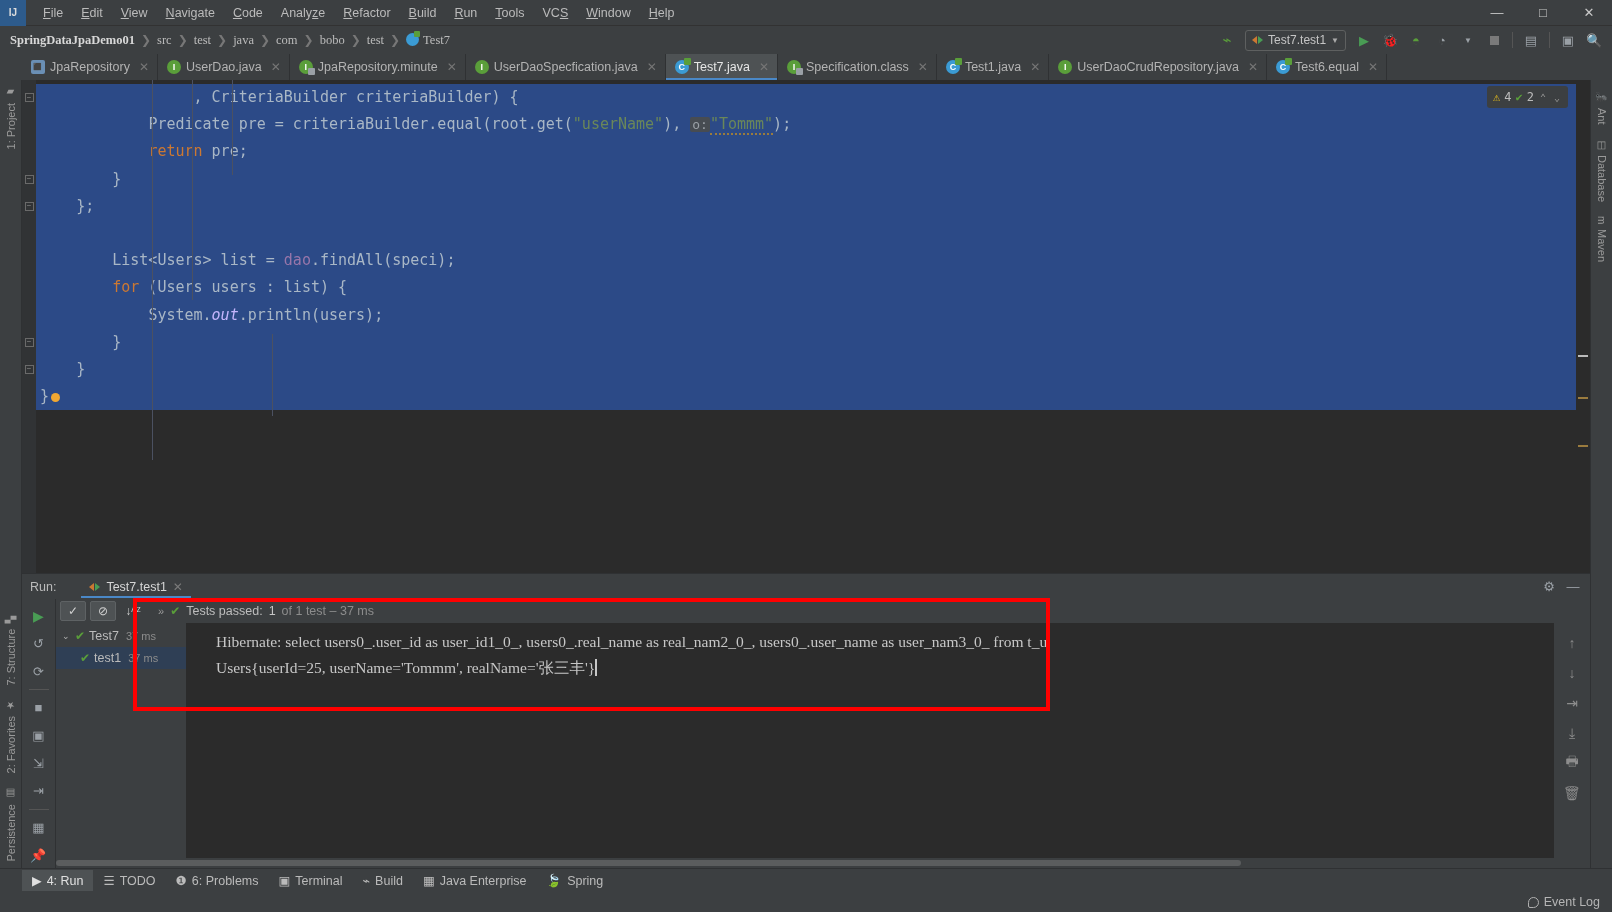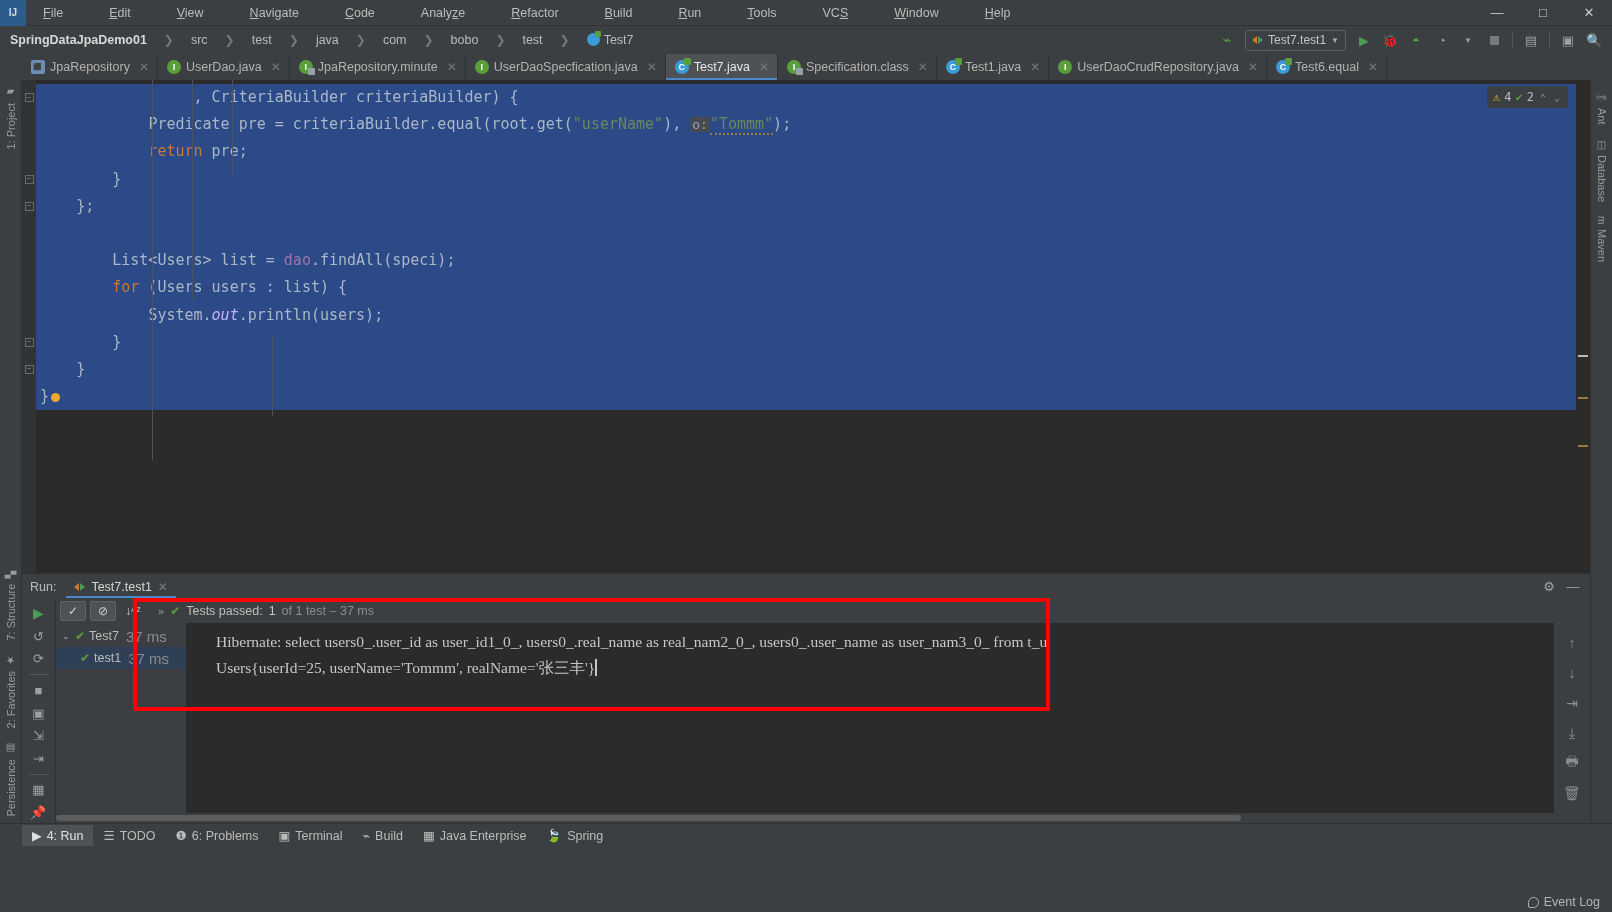--- a/index.html
+++ b/index.html
@@ -16,41 +16,41 @@
   
   .titlebar {
     height:26px; background:#3c3f41; display:flex; align-items:center;
     position:relative; flex:none; border-bottom:1px solid #323232;
   }
   .ij-logo {
     width:26px; height:26px; display:flex; align-items:center; justify-content:center;
     background:#2d5b8c; color:#dcdcdc; font-size:10px; font-weight:bold;
     font-family:"Liberation Sans", sans-serif;
   }
-  .menu { display:flex; align-items:center; margin-left:8px;gap:28px; }
+  .menu { display:flex; align-items:center; margin-left:8px; }
   .menu-item {
     padding:3px 9px; color:#bbbbbb; font-size:12.5px; white-space:nowrap; cursor:default;
   }
   .menu-item u { text-decoration:underline; }
   .win-title {
     position:absolute; left:0; right:0; text-align:center; color:#a5a5a5;
     font-size:12.5px; pointer-events:none;
   }
   .win-ctrls { margin-left:auto; display:flex; z-index:3; }
   .win-btn {
     width:46px; height:26px; display:flex; align-items:center; justify-content:center;
     color:#c8c8c8; font-size:13px;
   }
 
   
   .navbar {
     height:28px; background:#3c3f41; display:flex; align-items:center;
     padding:0 6px; flex:none;
   }
-  .crumbs { display:flex; align-items:center; gap:11px; }
+  .crumbs { display:flex; align-items:center; gap:0;font-family:Liberation Serif, serif; }
   .crumb {
     font-size:12.5px; color:#bbbbbb; padding:2px 4px; white-space:nowrap;
   }
   .crumb.first { color:#d8d8d8; font-weight:bold; }
   .crumb-sep { color:#777; font-size:12px; padding:0 2px; }
   .crumb-ico {
     display:inline-block; width:13px; height:13px; border-radius:50%;
     background:#3b9bd4; margin-right:4px; vertical-align:-2px; position:relative;
   }
   .crumb-ico::after {
@@ -208,21 +208,21 @@
   
   .markers {
     width:14px; background:#2b2b2b; flex:none; position:relative;
   }
   .mk { position:absolute; right:2px; width:10px; height:2px; }
 
   
   .run-panel { flex:1; display:flex; flex-direction:column; min-height:0; background:#3c3f41; }
   .run-head {
     height:26px; display:flex; align-items:center; flex:none;
-    border-top:1px solid #2f3133; background:#3c3f41; padding-left:8px;
+    border-top:1px solid #2f3133; background:#3c3f41; padding-left:8px;gap:15px;
   }
   .run-label { font-size:12.5px; color:#bbb; margin-right:10px; }
   .run-tab {
     display:flex; align-items:center; gap:6px; padding:4px 8px 3px; position:relative;
     font-size:12.5px; color:#d6d6d6;
   }
   .run-tab::after {
     content:""; position:absolute; left:0; right:0; bottom:-1px; height:2px; background:#4a88c7;
   }
   .run-tab .x { color:#7b7b7b; font-size:12px; }
@@ -264,21 +264,21 @@
   .tree {
     width:130px; flex:none; background:#3c3f41; padding-top:2px; font-size:12.5px;
     overflow:hidden;
   }
   .tnode {
     display:flex; align-items:center; gap:4px; height:22px; padding-left:6px;
     color:#bbbbbb; white-space:nowrap;
   }
   .tnode.sel { background:#2f3f55; }
   .tnode.child { padding-left:24px; }
-  .tnode .ms { color:#8c8c8c; font-size:15px; margin-left:3px; }
+  .tnode .ms { color:#8c8c8c; font-size:11px; margin-left:3px; }
   .tri { font-size:9px; color:#b0b0b0; width:9px; }
 
   .console-wrap { flex:1; display:flex; min-width:0; }
   .console {
     flex:1; background:#2b2b2b; overflow:hidden; position:relative;
     font-family:Liberation Serif, serif; font-size:15.5px; color:#c7c7c7;
     padding:6px 0 0 30px;
   }
   .cline { white-space:pre; line-height:26px; }
   .cursor-bar {
@@ -322,21 +322,21 @@
   .evlog {
     display:flex; align-items:center; gap:5px;
   }
   .evlog-ico {
     width:11px; height:11px; border:1.5px solid #b0b0b0; border-radius:50% 50% 50% 2px;
   }
   .lock-ico { font-size:12px; color:#b0b0b0; }
   
   .evrow {
     height:20px; display:flex; align-items:center; justify-content:flex-end;
-    background:#3c3f41; flex:none; padding-right:12px; font-size:12.5px; color:#b5b5b5;margin-top:45px;
+    background:#3c3f41; flex:none; padding-right:12px; font-size:12.5px; color:#b5b5b5;
   }
 </style>
 </head>
 <body>
 
 <div class="ide">
 
   <div class="titlebar">
     <div class="ij-logo">IJ</div>
     <div class="menu">

